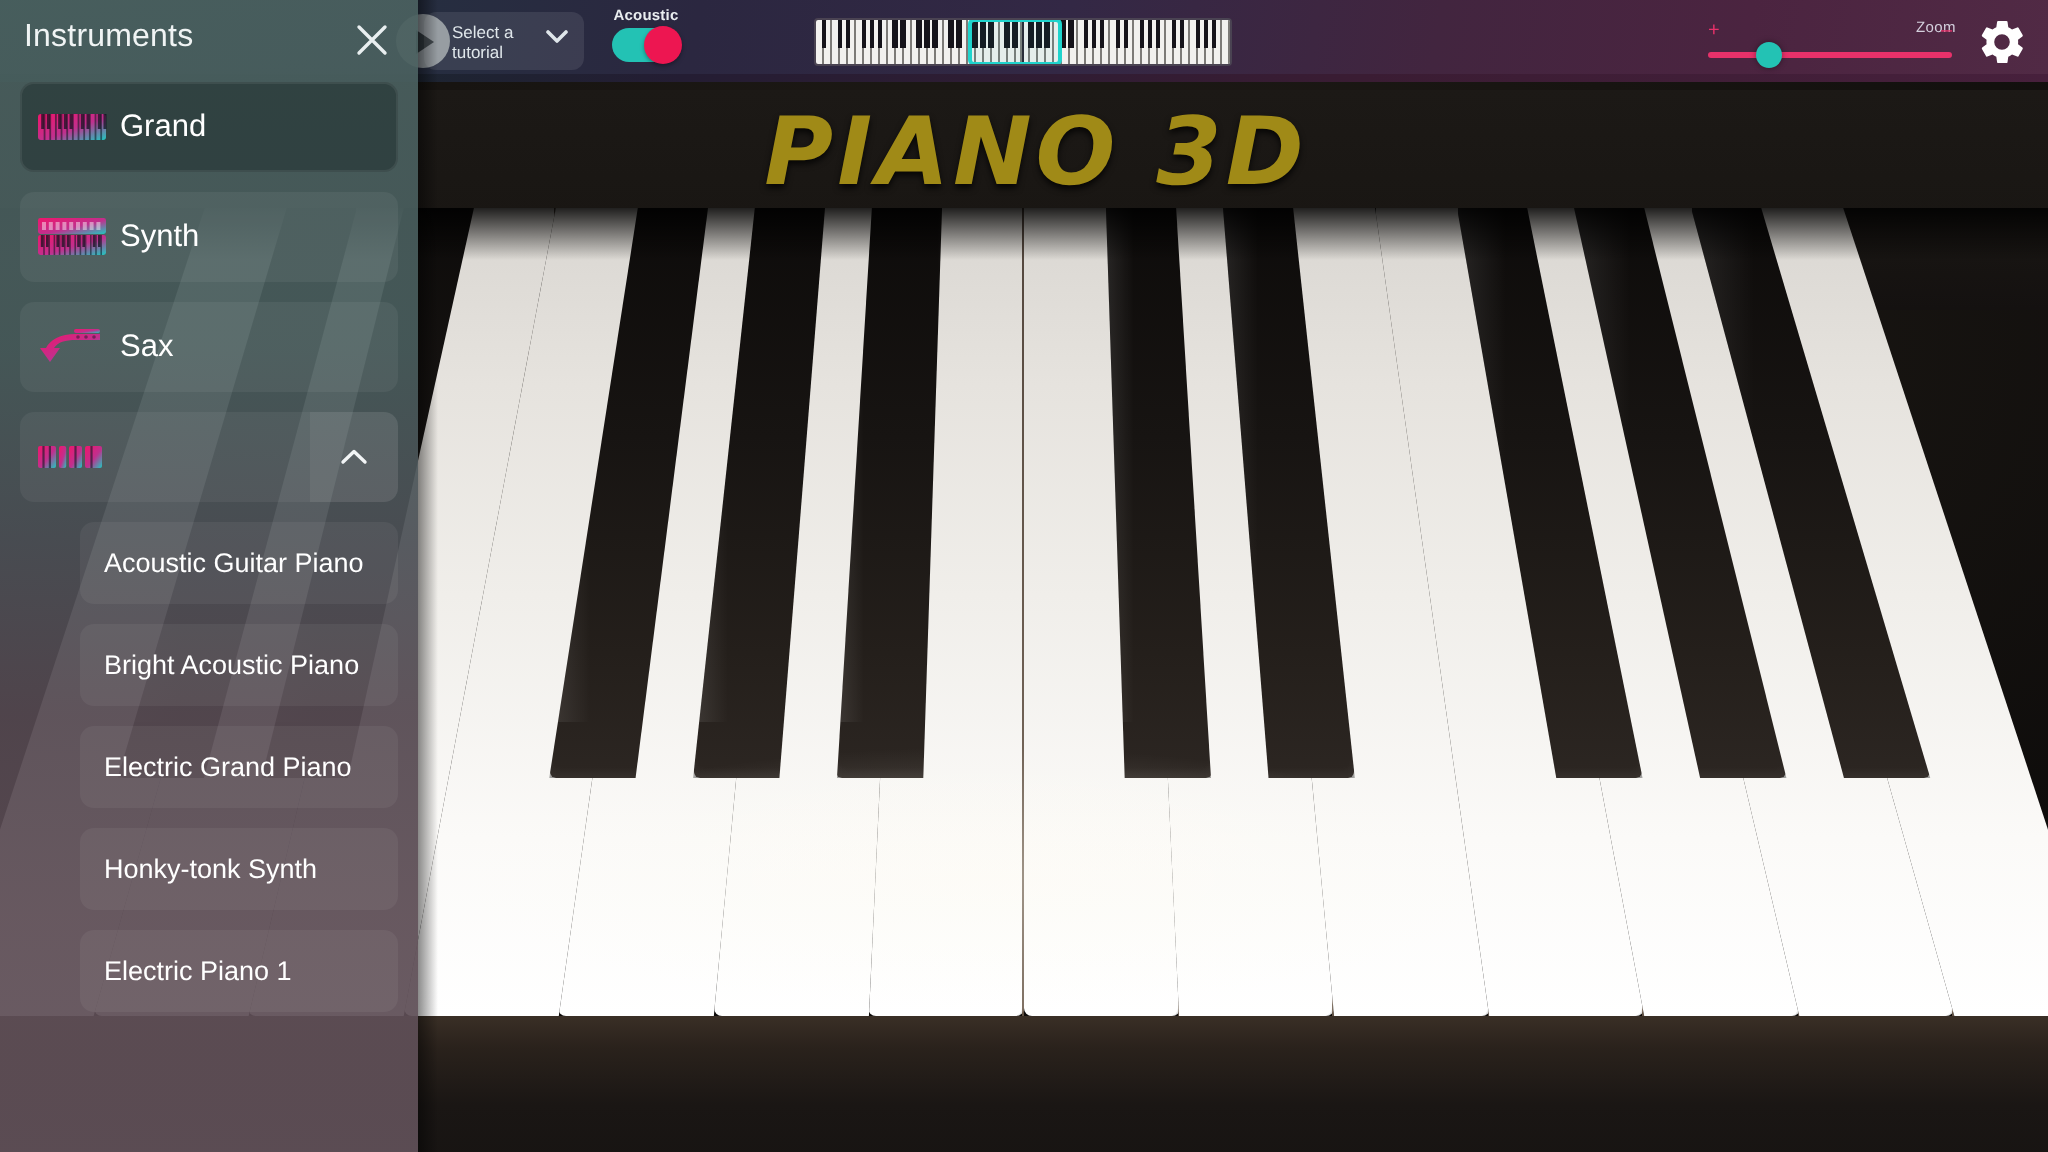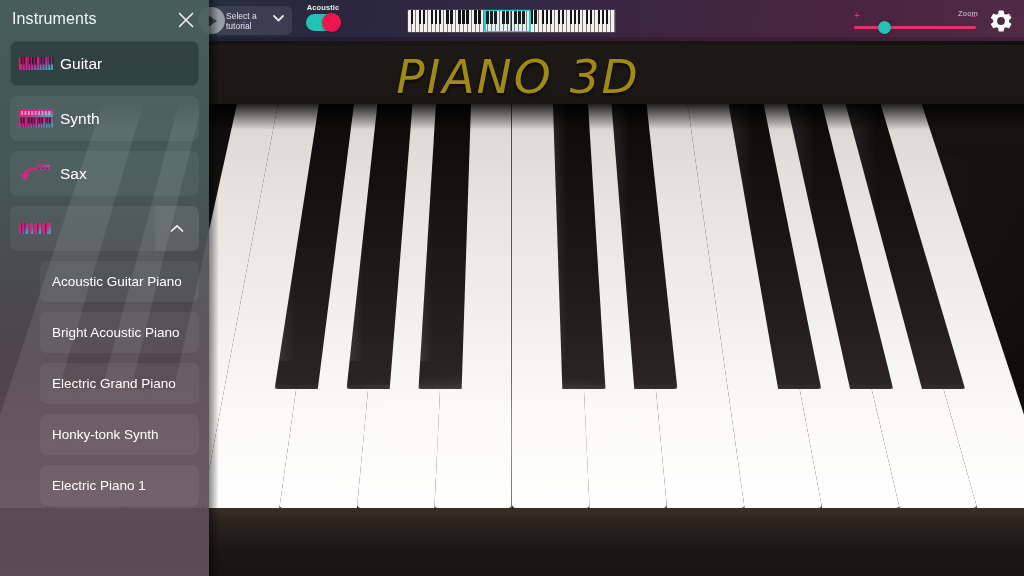--- a/index.html
+++ b/index.html
@@ -17,21 +17,21 @@
     background: radial-gradient(ellipse 70% 60% at 50% 30%, #241f1b 0%, #171411 55%, #0e0c0b 100%);
   }
   .wall {
     position: absolute; left: 0; right: 0; top: 45px; height: 110px;
     background: linear-gradient(180deg, #1c1916 0%, #191613 60%, #141110 100%);
   }
   .title-3d {
     position: absolute; left: 0; right: 0; top: 49px;
     text-align: center;
     font-family: "DejaVu Sans", sans-serif;
-    font-size: 47px; font-weight: 400; font-style: italic;
+    font-size: 47px; font-weight: 700; font-style: italic;
     letter-spacing: 2px;
     color: #a08a17;
     text-shadow: 0 2px 3px rgba(0,0,0,.75);
     z-index: 2;
     margin-left: 12px;
   }
 
   
   .keyboard-wrap {
     position: absolute; left: 0; right: 0; top: 104px; bottom: 0;
@@ -419,21 +419,21 @@
               <rect x="5.43" y="5" width="1.5" height="7.5" fill="rgba(8,16,26,.7)"></rect>
               <rect x="11.09" y="5" width="1.5" height="7.5" fill="rgba(8,16,26,.7)"></rect>
               <rect x="13.92" y="5" width="1.5" height="7.5" fill="rgba(8,16,26,.7)"></rect>
               <rect x="16.75" y="5" width="1.5" height="7.5" fill="rgba(8,16,26,.7)"></rect>
               <rect x="22.410000000000004" y="5" width="1.5" height="7.5" fill="rgba(8,16,26,.7)"></rect>
               <rect x="25.240000000000002" y="5" width="1.5" height="7.5" fill="rgba(8,16,26,.7)"></rect>
               <rect x="30.900000000000002" y="5" width="1.5" height="7.5" fill="rgba(8,16,26,.7)"></rect>
               <rect x="33.730000000000004" y="5" width="1.5" height="7.5" fill="rgba(8,16,26,.7)"></rect>
             </svg>
           </span>
-          <span class="inst-name">Guitar</span>
+          <span class="inst-name">Grand</span>
         </div>
         <div class="inst-row">
           <span class="inst-icon">
             <svg width="36" height="23" viewBox="0 0 36 23">
               <defs>
                 <linearGradient id="g1" x1="0" y1="0" x2="1" y2="1">
                   <stop offset="0%" stop-color="#f0156b"></stop>
                   <stop offset="55%" stop-color="#c0308e"></stop>
                   <stop offset="100%" stop-color="#1fc8c0"></stop>
                 </linearGradient>

